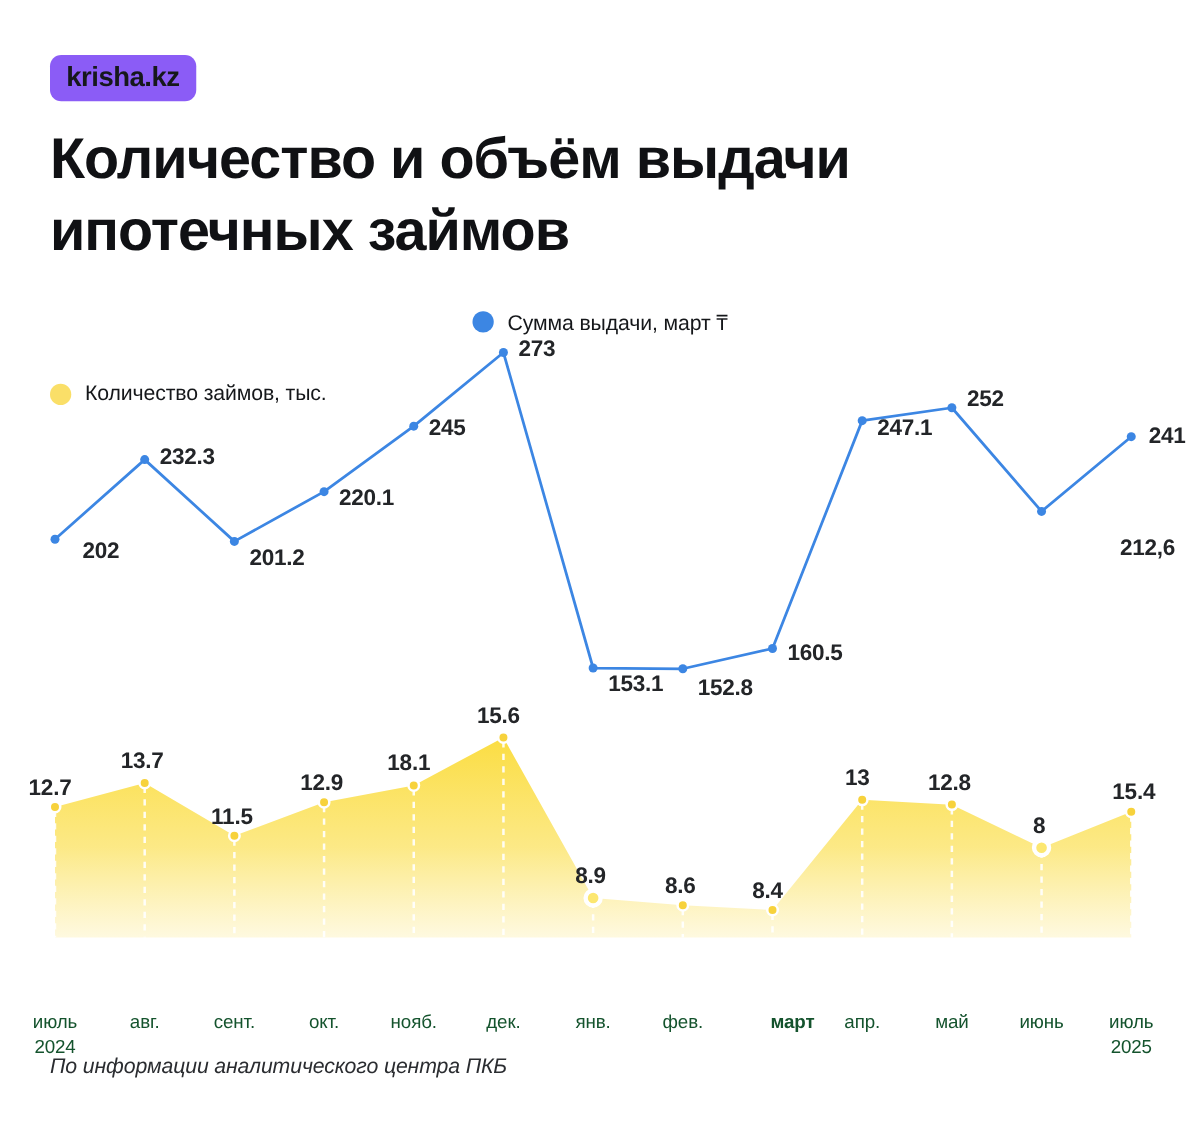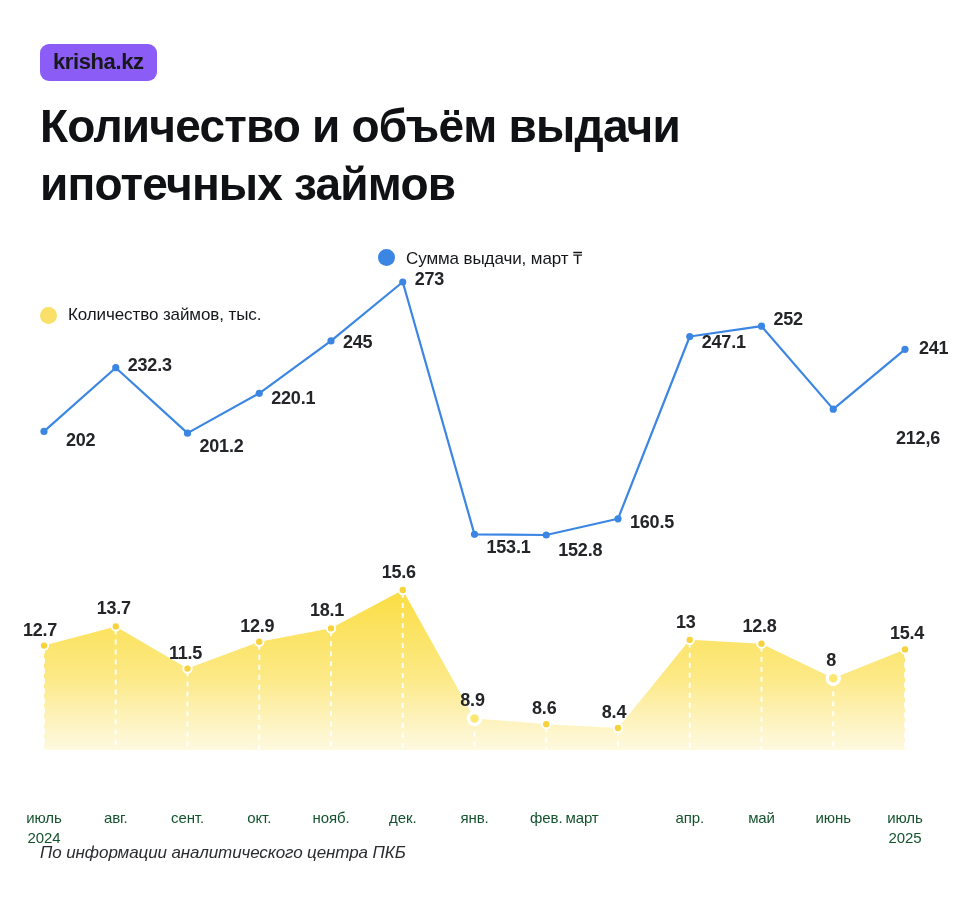--- a/index.html
+++ b/index.html
@@ -248,21 +248,21 @@
 
   <div class="xaxis" id="xaxis">
       <div class="xtick" style="left: 44px;"><span>июль</span><span class="yr">2024</span></div>
       <div class="xtick" style="left: 115.75px;"><span>авг.</span></div>
       <div class="xtick" style="left: 187.5px;"><span>сент.</span></div>
       <div class="xtick" style="left: 259.25px;"><span>окт.</span></div>
       <div class="xtick" style="left: 331px;"><span>нояб.</span></div>
       <div class="xtick" style="left: 402.75px;"><span>дек.</span></div>
       <div class="xtick" style="left: 474.5px;"><span>янв.</span></div>
       <div class="xtick" style="left: 546.25px;"><span>фев.</span></div>
-      <div class="xtick" style="left: 582px;"><span>март</span></div>
+      <div class="xtick" style="left: 634px; font-weight: bold;"><span>март</span></div>
       <div class="xtick" style="left: 689.75px;"><span>апр.</span></div>
       <div class="xtick" style="left: 761.5px;"><span>май</span></div>
       <div class="xtick" style="left: 833.25px;"><span>июнь</span></div>
       <div class="xtick" style="left: 905px;"><span>июль</span><span class="yr">2025</span></div>
     </div>
 
   <div class="source-note">По информации аналитического центра ПКБ</div>
 
 </div>
 

